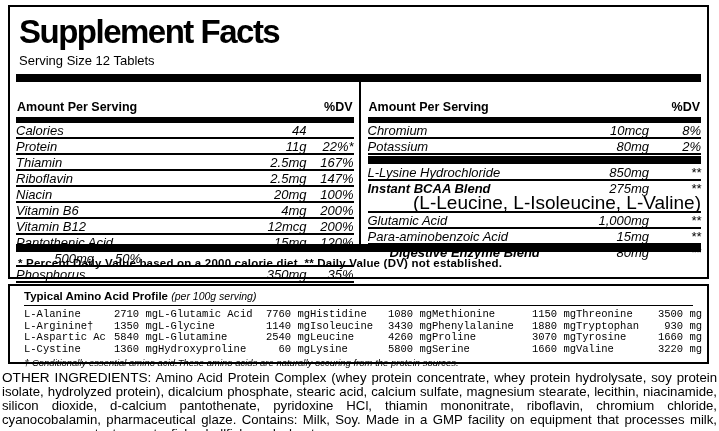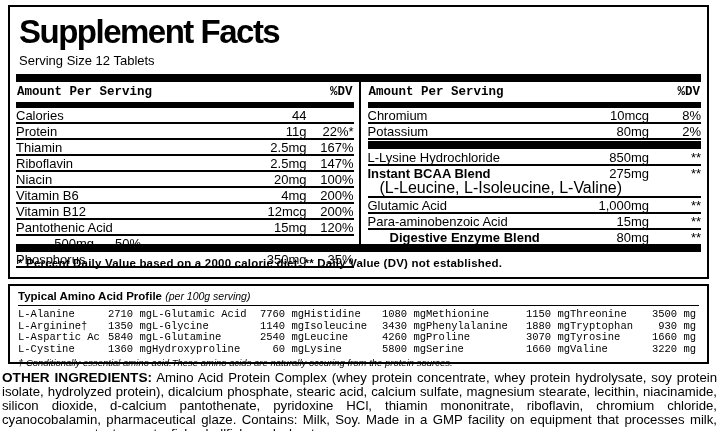--- a/index.html
+++ b/index.html
@@ -18,57 +18,57 @@
   .sf-serving { font-size:13px; margin:2px 0 6px 3px; }
   .bar { background:#000; width:100%; }
   .bar-top { height:8px; }
   .bar-mid { height:6px; }
   .bar-thick { height:8px; }
   .cols { display:flex; height:162px; }
   .col { flex:1 1 50%; min-width:0; }
   .col-right { border-left:2px solid #000; padding-left:7px; }
   .col-left { padding-right:5px; }
   .col-header { display:flex; justify-content:space-between; align-items:flex-end;
-    font-weight:bold; font-size:12.5px; padding:3px 1px 3px 1px;font-family:Liberation Mono, monospace; }
+    font-weight:bold; font-size:12.5px; padding:18px 1px 3px 1px; }
   .nrow { display:flex; align-items:baseline; font-size:13px; line-height:13px;
-    padding-top:1px; border-bottom:2px solid #000; }
+    padding-top:1px; border-bottom:2px solid #000;font-style:italic; }
   .nrow .nname { flex:1; white-space:nowrap; overflow:hidden; }
   .nrow .namt  { width:78px; text-align:right; white-space:nowrap; }
   .nrow .ndv   { width:47px; text-align:right; white-space:nowrap; }
   .col-right .namt { width:80px; }
   .col-right .ndv  { width:52px; }
   .bar-sep { height:8px; background:#000; margin:1px 0 1px 0; }
   .grp { border-bottom:2px solid #000; }
   .grp.no-line { border-bottom:none; }
-  .grp .sub { font-size:16px; line-height:13px; padding:1px 0 2px 12px; white-space:nowrap; }
+  .grp .sub { font-size:19px; line-height:13px; padding:1px 0 2px 12px; white-space:nowrap;text-align:right; }
   .bold { font-weight:bold; }
   .sf-footnote { font-size:11.5px; font-weight:bold; letter-spacing:0.2px; padding:5px 2px 0 2px; }
 
   
   .amino-box {
     position:absolute; left:8px; top:284px; width:701px; height:80px;
-    border:2px solid #000; padding:2px 8px; background:#fff;
+    border:2px solid #000; padding:2px 14px; background:#fff;
   }
   .amino-header { font-size:11.5px; font-weight:bold; border-bottom:1.5px solid #000;
     padding:2px 0 3px 0; }
   .amino-header .note { font-weight:normal; font-style:italic; font-size:10.5px; }
   .amino-grid { display:grid; margin-top:3px;
     grid-template-columns:82px 52px 100px 52px 70px 52px 92px 52px 72px 54px;
     font-size:10.5px; line-height:11.5px;font-family:Liberation Mono, monospace; }
   .amino-grid .an { text-align:left; white-space:nowrap; overflow:hidden; }
   .amino-grid .av { text-align:right; white-space:nowrap; }
   .amino-foot { display:flex; font-size:9.5px;
     font-style:italic; margin-top:2px; }
 
   
   .other-ing {
     position:absolute; left:2px; top:371px; width:715px;
     font-size:13.2px; line-height:13.9px; text-align:justify;
   }
-  .other-ing .lead { font-weight:bold; font-size:13.6px; }
+  .other-ing .lead { font-weight:normal; font-size:13.6px; }
 </style>
 </head>
 <body>
 
 <div class="label-wrap">
 
   <div class="facts-box">
     <div class="sf-title">Supplement Facts</div>
     <div class="sf-serving">Serving Size 12 Tablets</div>
     <div class="bar bar-top"></div>

